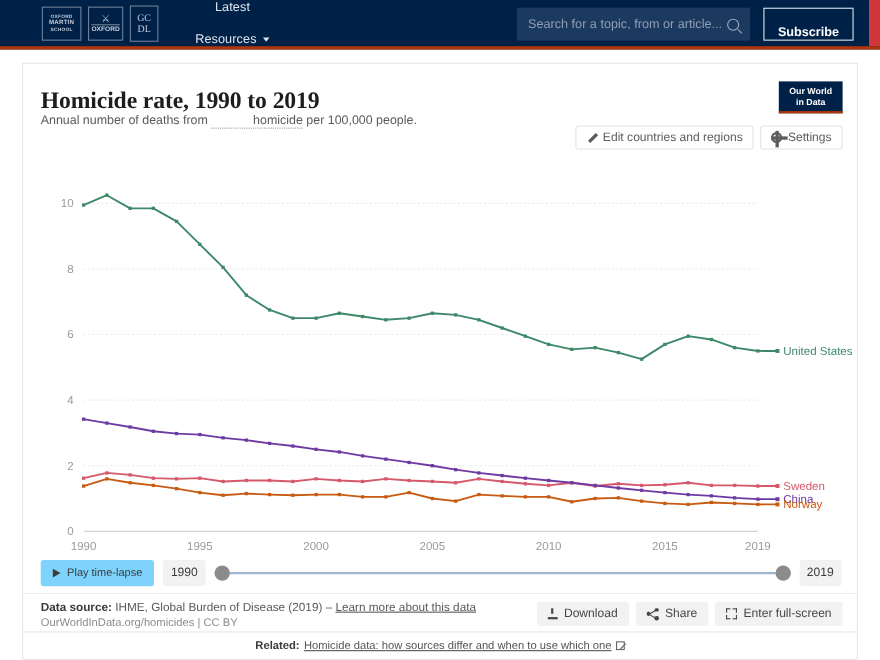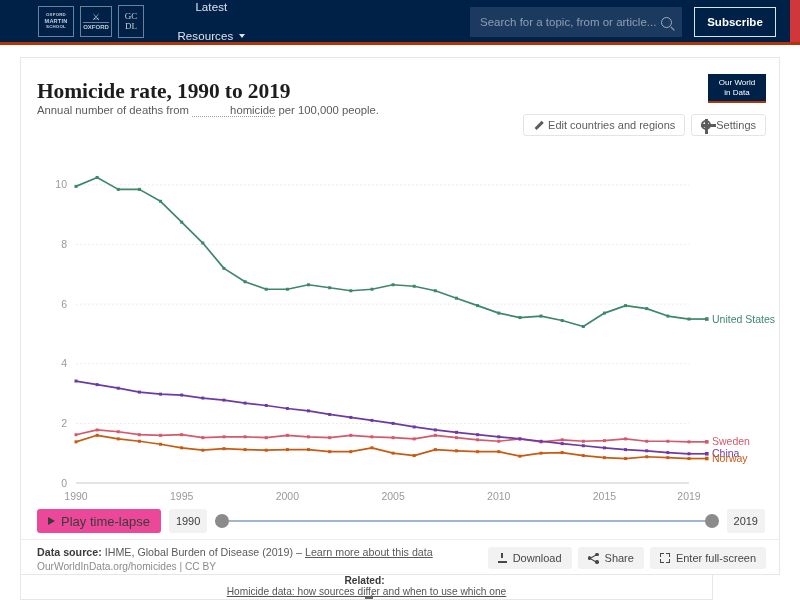--- a/index.html
+++ b/index.html
@@ -61,21 +61,21 @@
     padding: 0 10px; cursor: text;
   }
   #search-box .ph { color: #8e9fb4; font-size: 11.5px; flex: 1; }
   .mag { width: 11px; height: 11px; border: 1.3px solid #9badc2; border-radius: 50%; position: relative; }
   .mag::after { content: ""; position: absolute; right: -4px; bottom: -3px; width: 5px; height: 1.3px;
                 background: #9badc2; transform: rotate(45deg); }
 
   #subscribe-btn {
     position: absolute; left: 694px; top: 7px; width: 82px; height: 30px;
     border: 1px solid #dce3ec; color: #fff; font-size: 11.5px; font-weight: 700;
-    display: flex; align-items: center; justify-content: center; cursor: pointer;
+    display: flex; align-items: flex-end; justify-content: center; cursor: pointer;
   }
   #donate-strip { position: absolute; left: 790px; top: 0; width: 10px; height: 42px; background: #d1373a; }
 
   
   #chart-card {
     position: absolute; left: 20px; top: 57px;
     width: 760px; height: 518px;
     background: #fff; border: 1px solid #e7e7e7;
   }
 
@@ -87,21 +87,21 @@
   #chart-subtitle {
     position: absolute; left: 16px; top: 46px;
     font-size: 11.3px; color: #5b5b5b;
   }
   #chart-subtitle .dotted { border-bottom: 1px dotted #9a9a9a; padding-left: 38px; }
 
   #owid-badge {
     position: absolute; right: 13px; top: 16px;
     width: 58px; height: 29px; background: #002147;
     border-bottom: 2.5px solid #b13507;
-    color: #fff; font-size: 8px; font-weight: 400; line-height: 10px;
+    color: #fff; font-size: 8px; font-weight: 700; line-height: 10px;
     display: flex; flex-direction: column; align-items: center; justify-content: center;
     font-family: "Liberation Sans", sans-serif;
   }
 
   
   #tab-bar { position: absolute; left: 16px; top: 74px; display: flex; align-items: center;
              border: 1px solid #e4e4e4; border-radius: 3px; overflow: hidden; height: 22px; }
   .tab { display: flex; align-items: center; gap: 5px; padding: 0 10px; height: 100%;
          font-size: 11px; color: #6a6a6a; cursor: pointer; }
   .tab.active { background: #dbe5f0; color: #1d3d63; font-weight: 700; }
@@ -130,21 +130,21 @@
   .ico-gear::before { content:""; position:absolute; left:-2.6px; top:2.2px; width:15px; height:2.4px; background: currentColor; }
   .ico-gear::after  { content:""; position:absolute; top:-2.6px; left:2.2px; height:15px; width:2.4px; background: currentColor; }
 
   
   #plot-svg { position: absolute; left: 0; top: 100px; }
 
   
   #timeline { position: absolute; left: 16px; top: 450px; width: 728px; height: 26px;
               display: flex; align-items: center; gap: 8px; }
   #play-btn { display: flex; align-items: center; gap: 6px; height: 24px; padding: 0 11px;
-              background: #ec4899; border-radius: 3px; font-size: 13px; color: #3b3b3b; cursor: pointer; }
+              background: #7dd3fc; border-radius: 3px; font-size: 10px; color: #3b3b3b; cursor: pointer; }
   .ico-play { width: 0; height: 0; border-left: 7px solid #3b3b3b;
               border-top: 4.5px solid transparent; border-bottom: 4.5px solid transparent; }
   .year-chip { height: 24px; padding: 0 7px; background: #f2f2f2; border-radius: 3px;
                font-size: 11px; color: #3b3b3b; display: flex; align-items: center; }
   #slider-track { flex: 1; position: relative; height: 24px; display: flex; align-items: center; cursor: pointer; }
   #slider-track .rail { position: absolute; left: 0; right: 0; height: 2.5px; background: #9fb6cf; border-radius: 2px; }
   .handle { width: 14px; height: 14px; border-radius: 50%; background: #8b8b8b; position: absolute; cursor: grab; }
 
   
   #card-footer { position: absolute; left: 0; right: 0; top: 481px; height: 37px;
@@ -169,24 +169,24 @@
   .ico-share i.b2 { top: 7px; transform: rotate(30deg); }
   .ico-expand { width: 10px; height: 10px; position: relative; }
   .ico-expand s { position: absolute; width: 4px; height: 4px; border: 1.4px solid currentColor; }
   .ico-expand s:nth-child(1){ left:0; top:0; border-right:0; border-bottom:0; }
   .ico-expand s:nth-child(2){ right:0; top:0; border-left:0; border-bottom:0; }
   .ico-expand s:nth-child(3){ left:0; bottom:0; border-right:0; border-top:0; }
   .ico-expand s:nth-child(4){ right:0; bottom:0; border-left:0; border-top:0; }
 
   
   #related-bar {
-    position: absolute; left: 20px; top: 575px; width: 693px; height: 25px;
+    position: absolute; left: 20px; top: 575px; width: 760px; height: 25px;
     border: 1px solid #e7e7e7; border-top: 0;
     display: flex; align-items: center; justify-content: center;
-    font-size: 10.2px; color: #555; flex-direction: column;
+    font-size: 10.2px; color: #555;
   }
   #related-bar b { margin-right: 4px; color: #3a3a3a; }
   #related-bar a { color: #555; text-decoration: underline; }
   .ext-link { display: inline-block; width: 8px; height: 8px; border: 1.2px solid #666;
               margin-left: 4px; position: relative; vertical-align: -1px; }
   .ext-link::after { content:""; position:absolute; left:2px; bottom:2px; width:7px; height:1.2px;
                      background:#666; transform: rotate(-45deg); }
 
   .axis-label { font-size: 10.5px; fill: #9a9a9a; font-family: "Liberation Sans", sans-serif; }
   .series-label { font-size: 10.5px; font-family: "Liberation Sans", sans-serif; }

